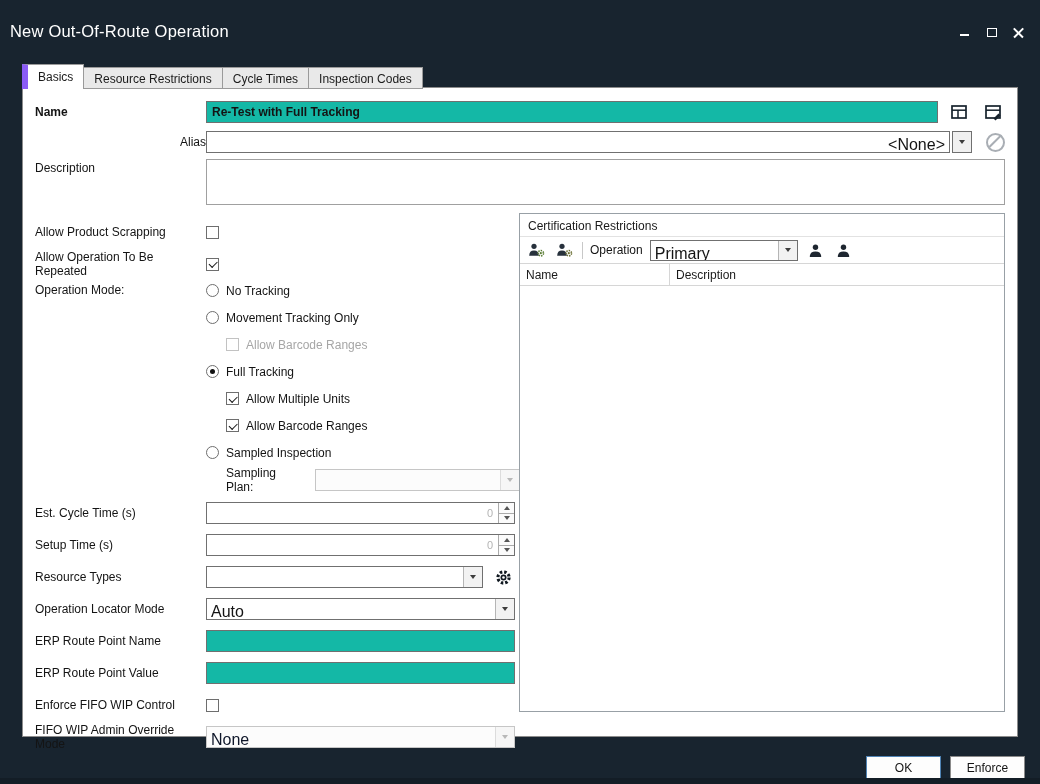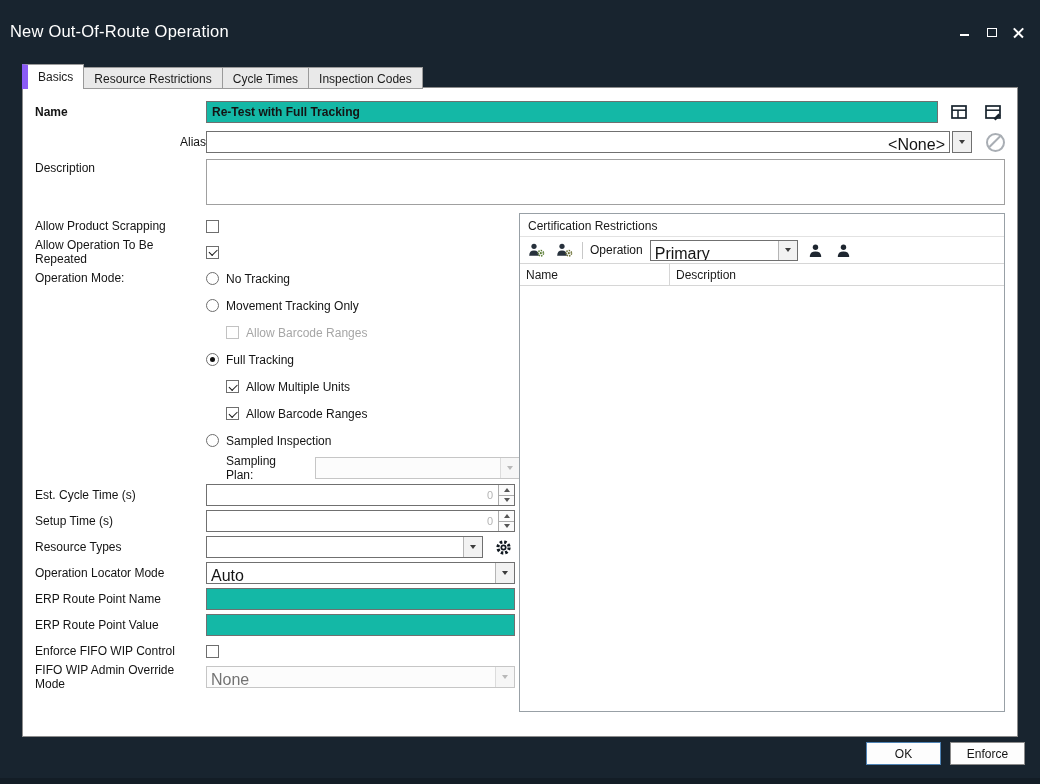--- a/index.html
+++ b/index.html
@@ -29,38 +29,38 @@
   .tab:first-child{border-left:6px solid #8b5cf6;}
   .tab.selected{background:#ffffff;height:25px;margin-top:0;border-bottom:none;z-index:4;padding-top:5px;}
 
   
   .panel{position:absolute;left:22px;top:87px;width:996px;height:650px;box-sizing:border-box;
          background:#ffffff;border:1px solid #8c8c8c;padding:13px 12px 0 12px;}
 
   .frow{display:flex;align-items:center;}
   .flabel{flex:0 0 171px;width:171px;font-size:12px;color:#141414;}
   .bold{font-weight:700;}
-  .h26{height:26px;}
+  .h26{height:26px;margin-top:6px;}
 
   .tinput{height:22px;box-sizing:border-box;border:1px solid #707070;font-size:12px;
           padding:0 5px;font-family:"Liberation Sans", sans-serif;color:#141414;outline:none;background:#14b8a6;}
   .name-input{width:732px;font-weight:700;}
   .w312{width:312px;}
 
   .row-name{height:22px;margin-bottom:11px;}
   .icon-btn{display:flex;align-items:center;justify-content:center;width:20px;height:20px;cursor:default;}
   .name-icons{display:flex;gap:14px;margin-left:11px;}
 
   .row-alias{height:16px;margin-bottom:9px;text-align:right;}
   .combo{display:flex;align-items:stretch;height:22px;box-sizing:border-box;border:1px solid #707070;background:#fff;}
   .combo-text{flex:1;font-size:16px;padding:4px 4px 0;color:#141414;white-space:nowrap;overflow:hidden;}
   .combo-btn{width:18px;border-left:1px solid #b5b5b5;background:#f2f2f2;display:flex;align-items:center;justify-content:center;}
   .chev{width:0;height:0;border-left:3.5px solid transparent;border-right:3.5px solid transparent;border-top:4px solid #3c3c3c;}
   .combo.disabled{border-color:#c6c6c6;background:#fcfcfc;}
-  .combo.disabled .combo-text{color:#737373;}
+  .combo.disabled .combo-text{color:#0f172a;}
   .combo.disabled .combo-btn{background:#f6f6f6;border-left-color:#dcdcdc;}
   .combo.disabled .chev{border-top-color:#b8b8b8;}
   .alias-combo{width:744px;}
   .dd-btn{width:20px;height:22px;box-sizing:border-box;border:1px solid #707070;margin-left:2px;background:#f0f0f0;
           display:flex;align-items:center;justify-content:center;cursor:default;}
   .blocked{position:relative;width:15px;height:15px;border:2.2px solid #a9aeb4;border-radius:50%;margin-left:14px;flex:0 0 auto;}
   .blocked::after{content:"";position:absolute;left:-1px;top:5.5px;width:17px;height:2.2px;background:#a9aeb4;transform:rotate(-45deg);}
 
   .row-desc{align-items:flex-start;margin-bottom:8px;}
   .row-desc .flabel{margin-top:2px;}
@@ -108,21 +108,21 @@
   .vsep{width:1px;height:17px;background:#c8c8c8;}
   .op-label{font-size:12px;color:#141414;}
   .op-combo{width:148px;height:21px;}
   .grid-header{height:22px;box-sizing:border-box;display:flex;border-bottom:1px solid #d6d6d6;}
   .col{font-size:12px;padding:4px 6px 0;box-sizing:border-box;color:#1a1a1a;cursor:default;}
   .col-name{width:150px;border-right:1px solid #d6d6d6;}
   .col-desc{flex:1;}
   .grid-body{flex:1;background:#fff;}
 
   
-  .footer{position:absolute;right:15px;bottom:19px;display:flex;gap:9px;}
+  .footer{position:absolute;right:15px;bottom:5px;display:flex;gap:9px;}
   .btn{width:75px;height:23px;box-sizing:border-box;font-size:12px;font-family:"Liberation Sans", sans-serif;
        background:#fdfdfd;border:1px solid #8a8a8a;color:#141414;cursor:default;}
   .btn.ok{border-color:#4f83b4;}
   .bottom-strip{position:absolute;left:0;bottom:0;width:100%;height:6px;background:#131d26;}
 </style>
 </head>
 <body>
 
 <div class="window">
 

